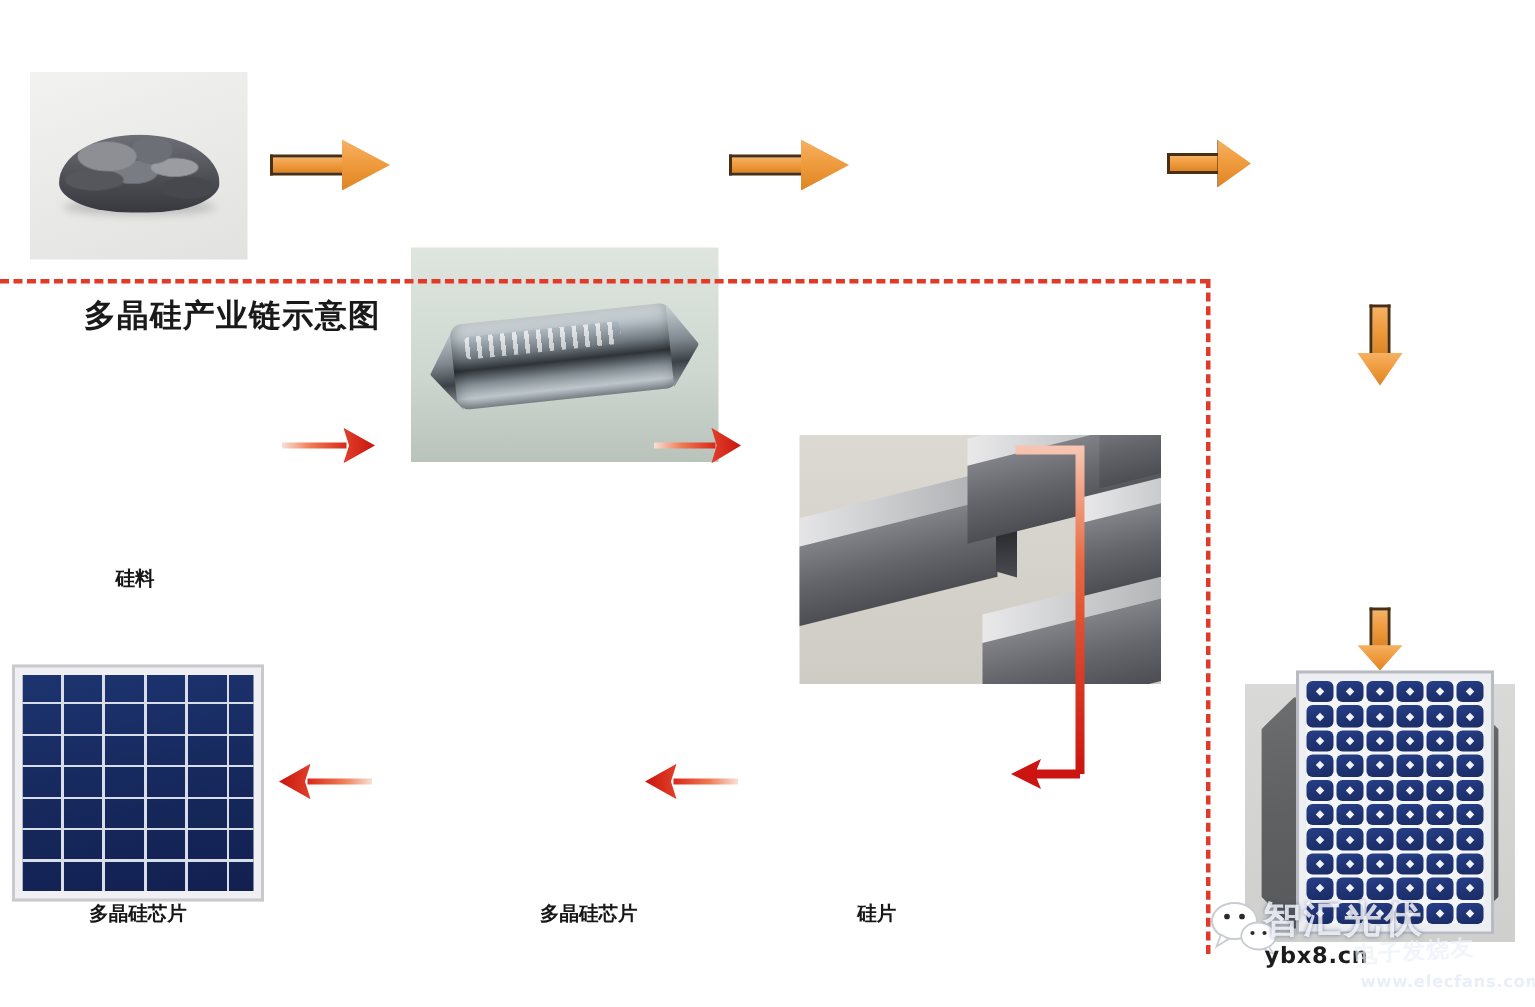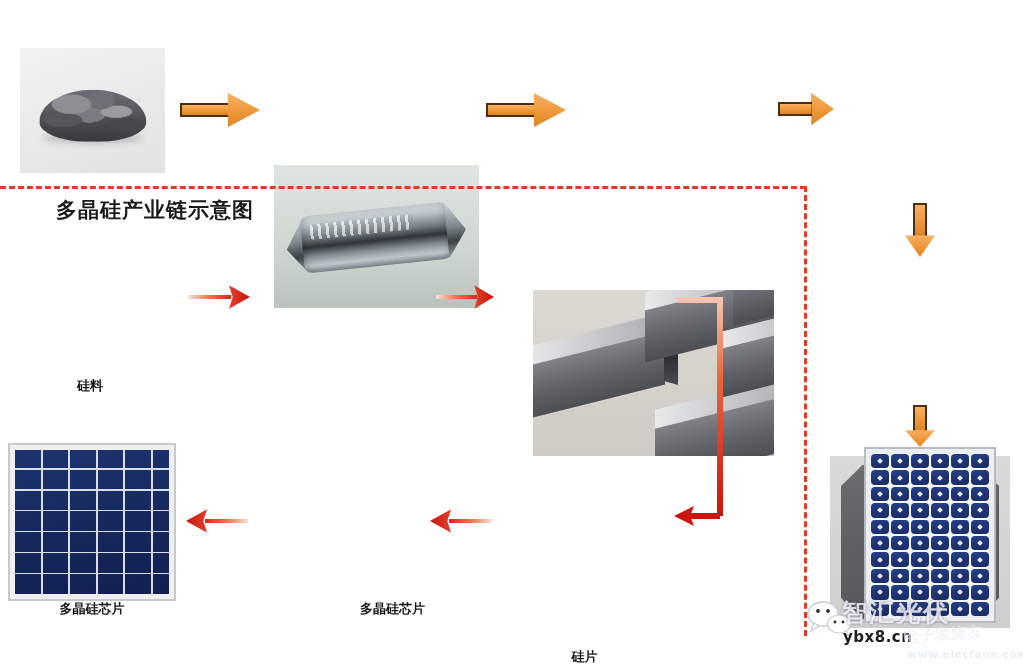--- a/index.html
+++ b/index.html
@@ -380,21 +380,21 @@
         <stop offset="0%" stop-color="#f6c4b0"></stop>
         <stop offset="35%" stop-color="#e8683f"></stop>
         <stop offset="100%" stop-color="#cc1410"></stop>
       </linearGradient>
     </defs>
     <path d="M 5 12 L 48 12 L 48 228" fill="none" stroke="url(#elbGrad)" stroke-width="6"></path>
     <path d="M 48 228 L 12 228" fill="none" stroke="#cc1410" stroke-width="6"></path>
     <path d="M 2 228 L 22 218 L 18 228 L 22 238 Z" fill="#cc1410"></path>
   </svg>
 
-  <div class="abs caption" style="left:497px;top:600px;width:175px;margin-top:48px;">硅片</div>
+  <div class="abs caption" style="left:497px;top:600px;width:175px;">硅片</div>
 
   <div class="abs arrow-red left" style="left:430px;top:507px;width:62px;height:28px;">
     <div class="rshaft"></div>
     <div class="rhead"></div>
   </div>
 
   <div class="abs caption" style="left:245px;top:600px;width:180px;text-align:right;">多晶硅芯片</div>
 
   <div class="abs arrow-red left" style="left:186px;top:507px;width:62px;height:28px;">
     <div class="rshaft"></div>

